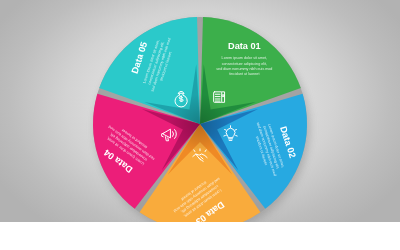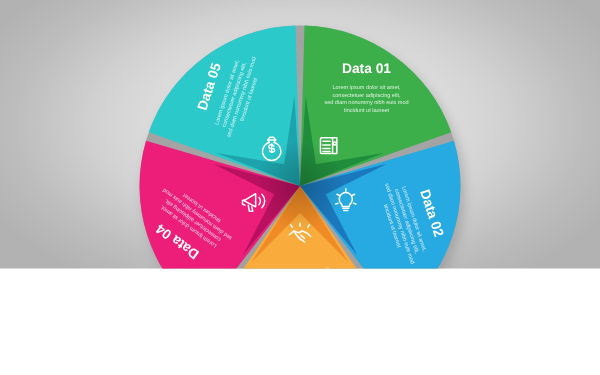--- a/index.html
+++ b/index.html
@@ -9,21 +9,21 @@
   }
   body {
     width: 400px;
     height: 250px;
     overflow: hidden;
     font-family: "Liberation Sans", sans-serif;
   }
   #stage {
     position: relative;
     width: 400px;
-    height: 179px;
+    height: 222px;
     background: radial-gradient(ellipse 58% 72% at 50% 46%, #ececec 0%, #e4e4e4 28%, #d2d2d2 58%, #bdbdbd 82%, #b2b2b2 100%);
     overflow: hidden;
     text-decoration: underline;
   }
   #wheel-wrap {
     position: absolute;
     left: 0;
     top: 0;
     width: 400px;
     height: 250px;

